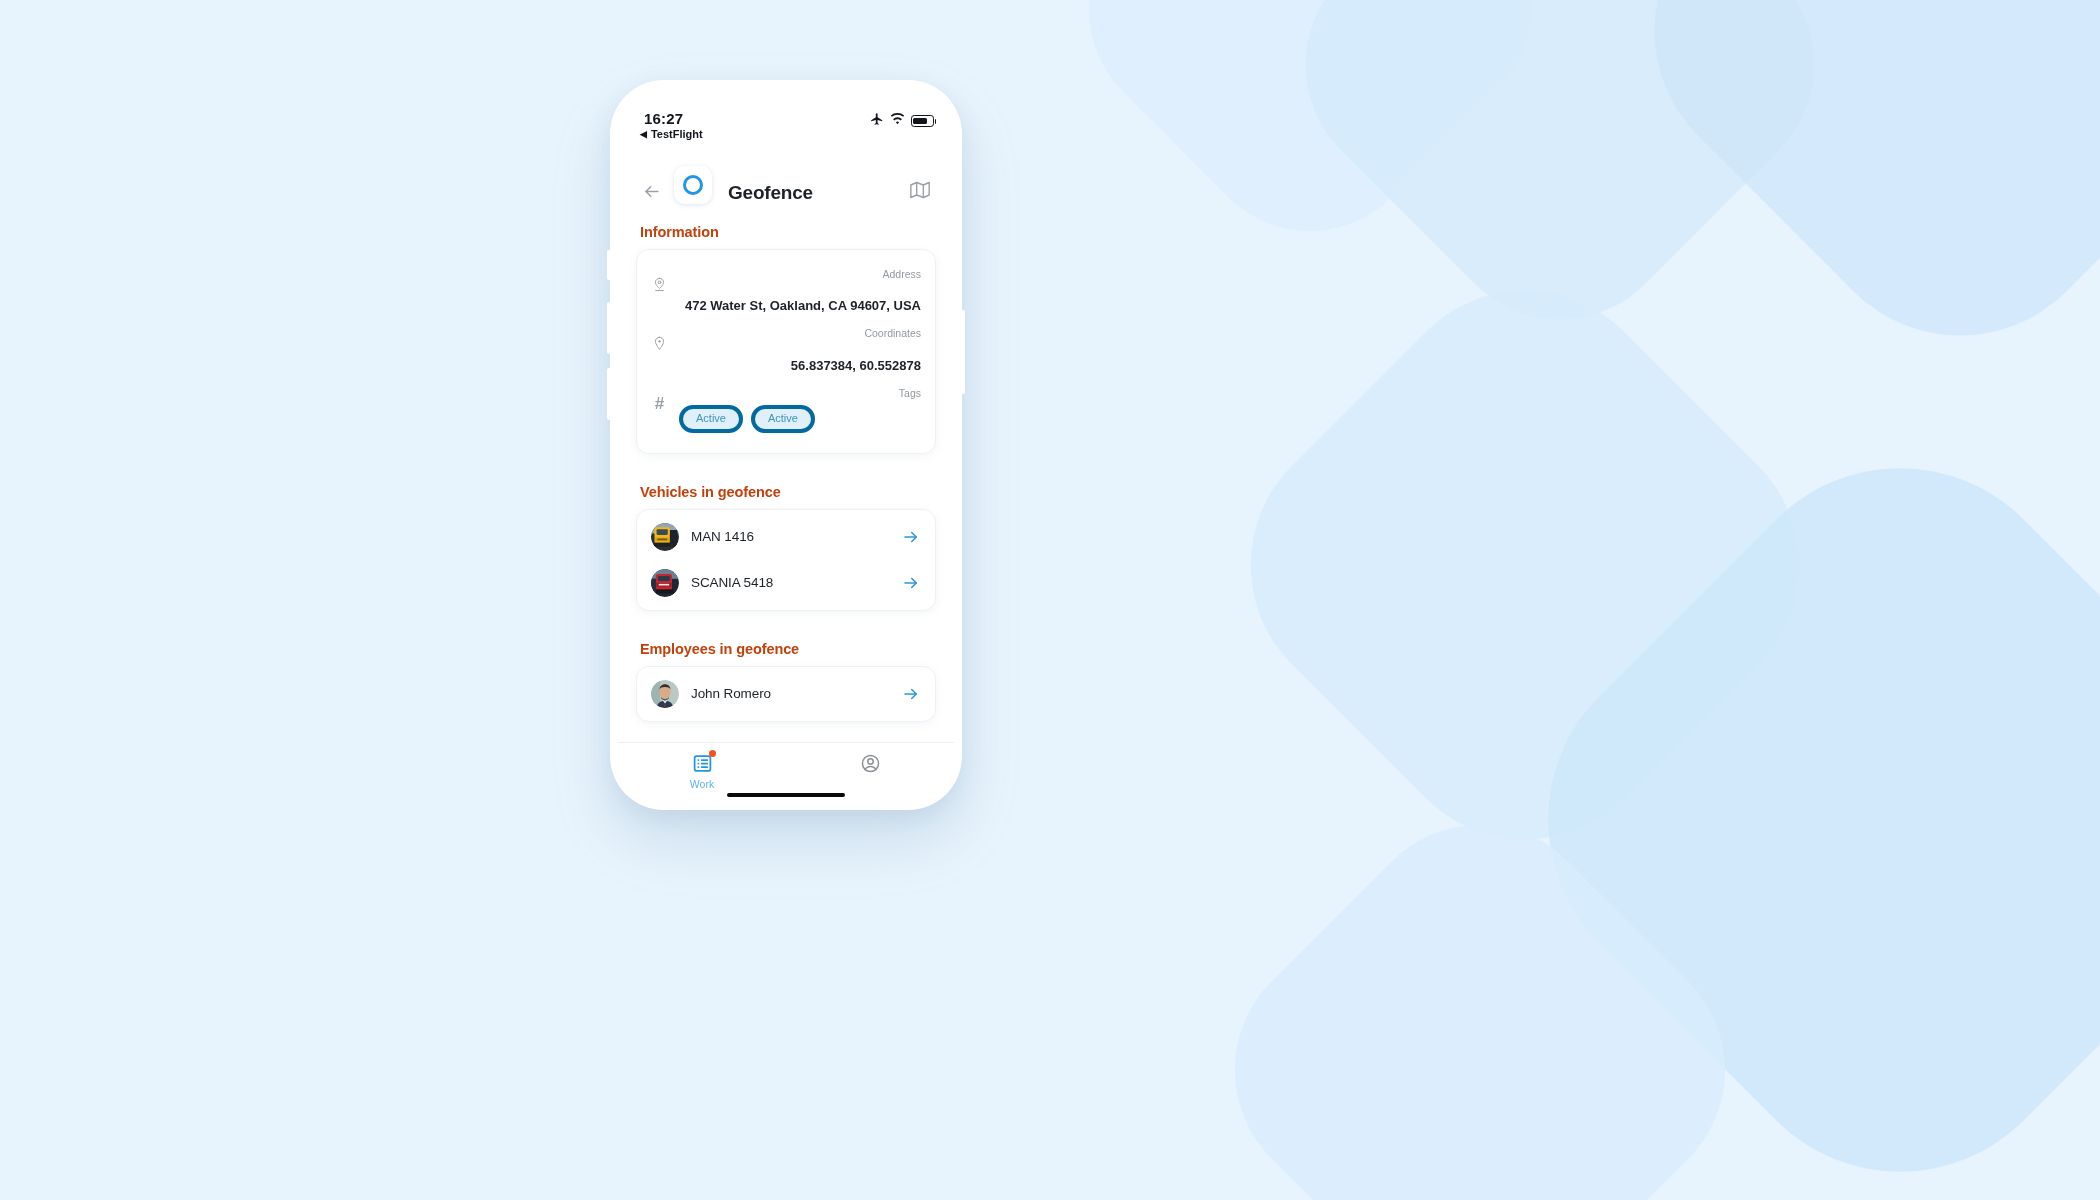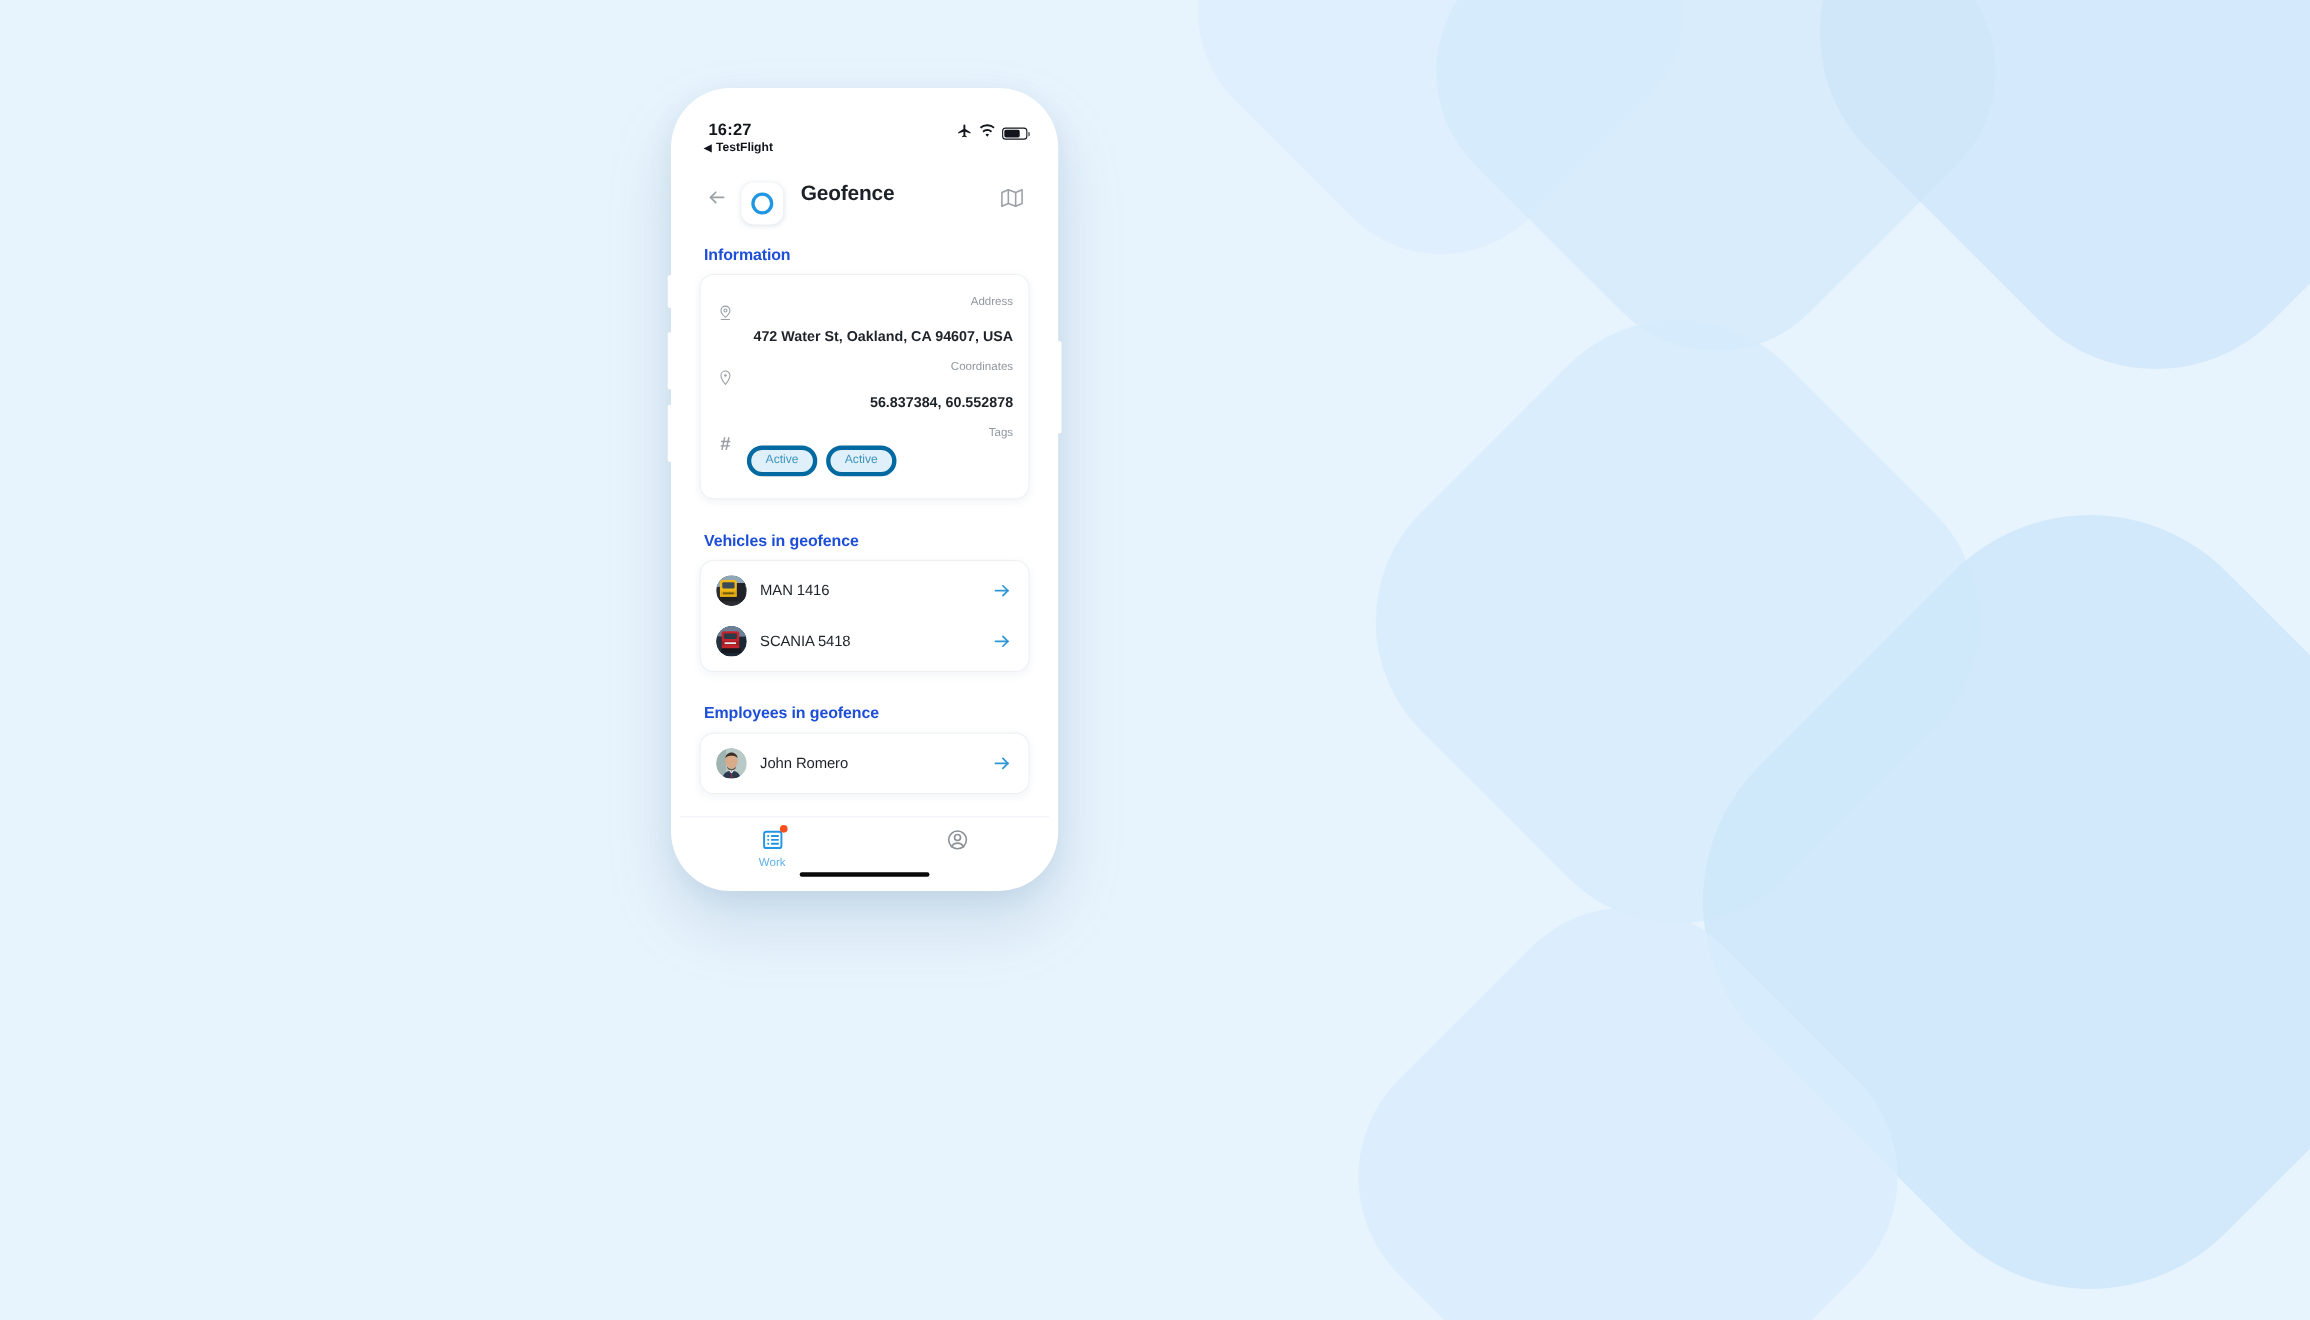--- a/index.html
+++ b/index.html
@@ -168,21 +168,21 @@
     width: 66%;
     background: #12161c;
     border-radius: 1.6px;
     display: block;
   }
 
   
   .appbar {
     flex: 0 0 auto;
     display: flex;
-    align-items: flex-start;
+    align-items: flex-end;
     padding: 14px 20px 10px 20px;
     gap: 10px;
   }
   .back-btn {
     width: 26px; height: 26px;
     display: flex; align-items: center; justify-content: center;
     flex: 0 0 auto;
   }
   .geo-tile {
     width: 38px; height: 38px;
@@ -214,21 +214,21 @@
   
   .content {
     flex: 1 1 auto;
     overflow: hidden;
     padding: 0 18px;
   }
 
   .section-title {
     font-size: 14.5px;
     font-weight: bold;
-    color: #1d4ed8;
+    color: #c2410c;
     margin: 10px 0 9px 4px;
     letter-spacing: -.1px;
   }
   .section-title.spaced { margin-top: 30px; }
 
   .card {
     background: #ffffff;
     border: 1px solid #eef1f4;
     border-radius: 13px;
     box-shadow: 0 2px 8px rgba(70,100,140,.07);

